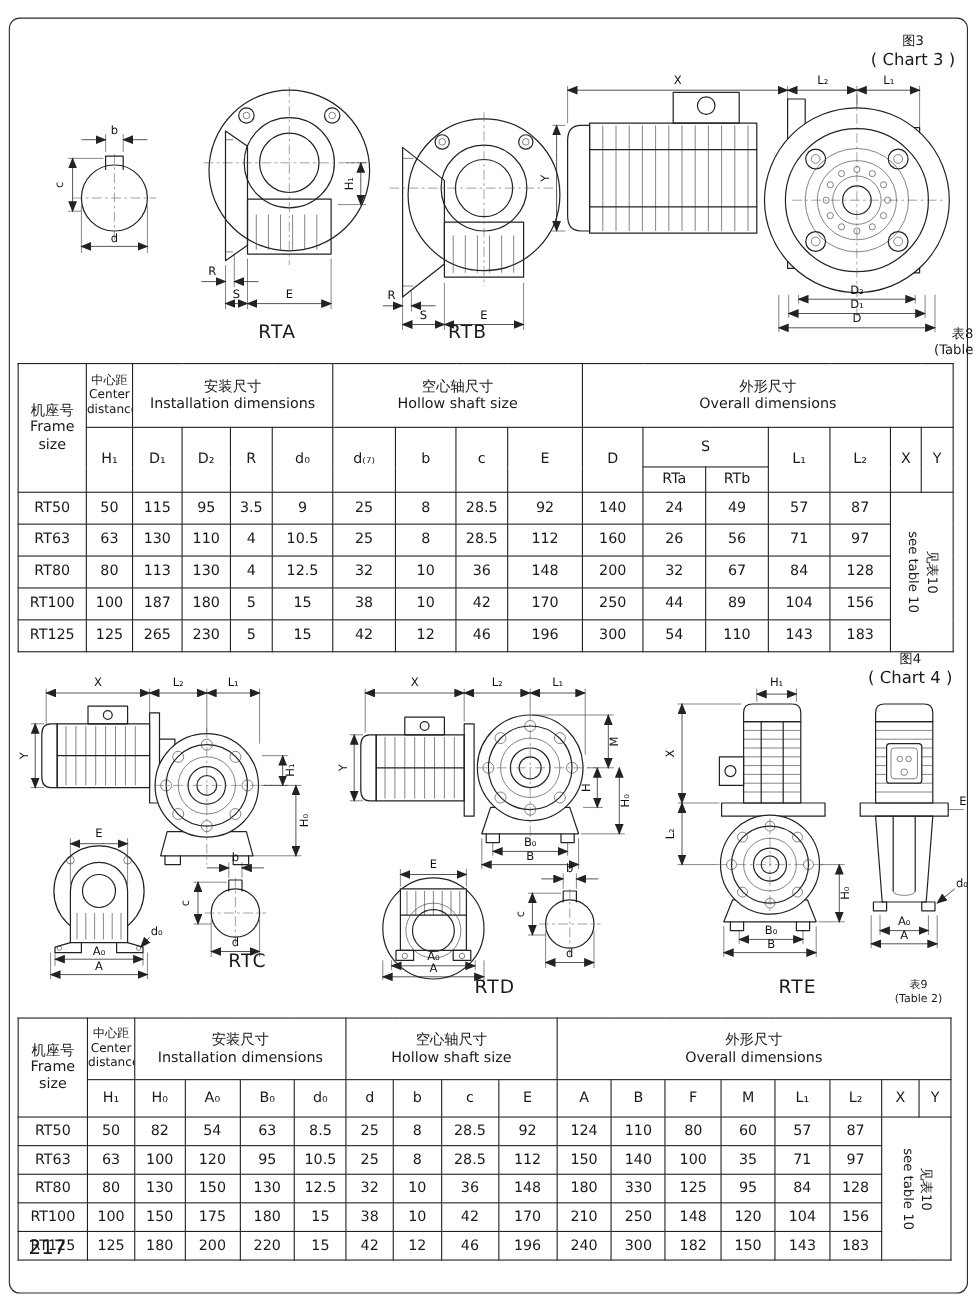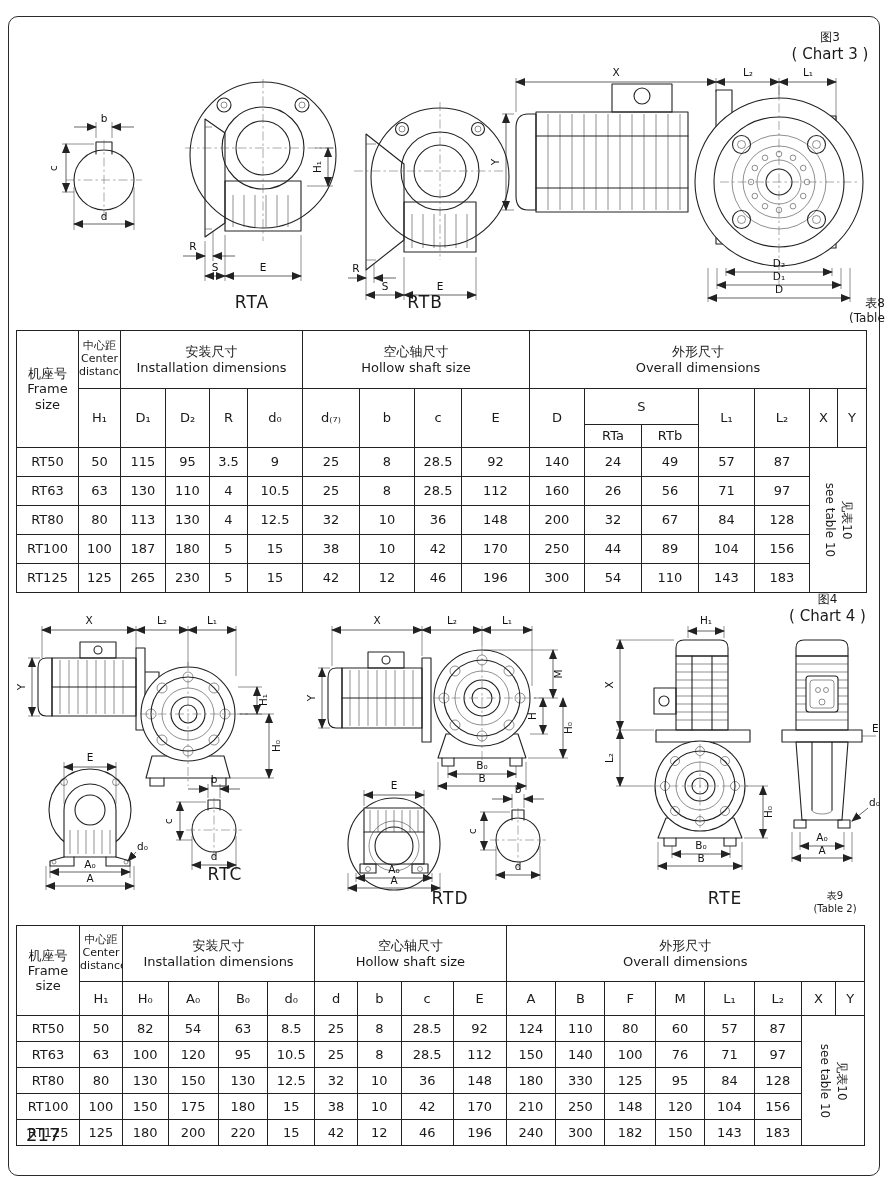--- a/index.html
+++ b/index.html
@@ -682,21 +682,21 @@
           <td>120</td>
           <td>95</td>
           <td>10.5</td>
           <td>25</td>
           <td>8</td>
           <td>28.5</td>
           <td>112</td>
           <td>150</td>
           <td>140</td>
           <td>100</td>
-          <td>76</td>
+          <td>35</td>
           <td>71</td>
           <td>97</td>
         </tr>
         <tr>
           <td>RT80</td>
           <td>80</td>
           <td>130</td>
           <td>150</td>
           <td>130</td>
           <td>12.5</td>

